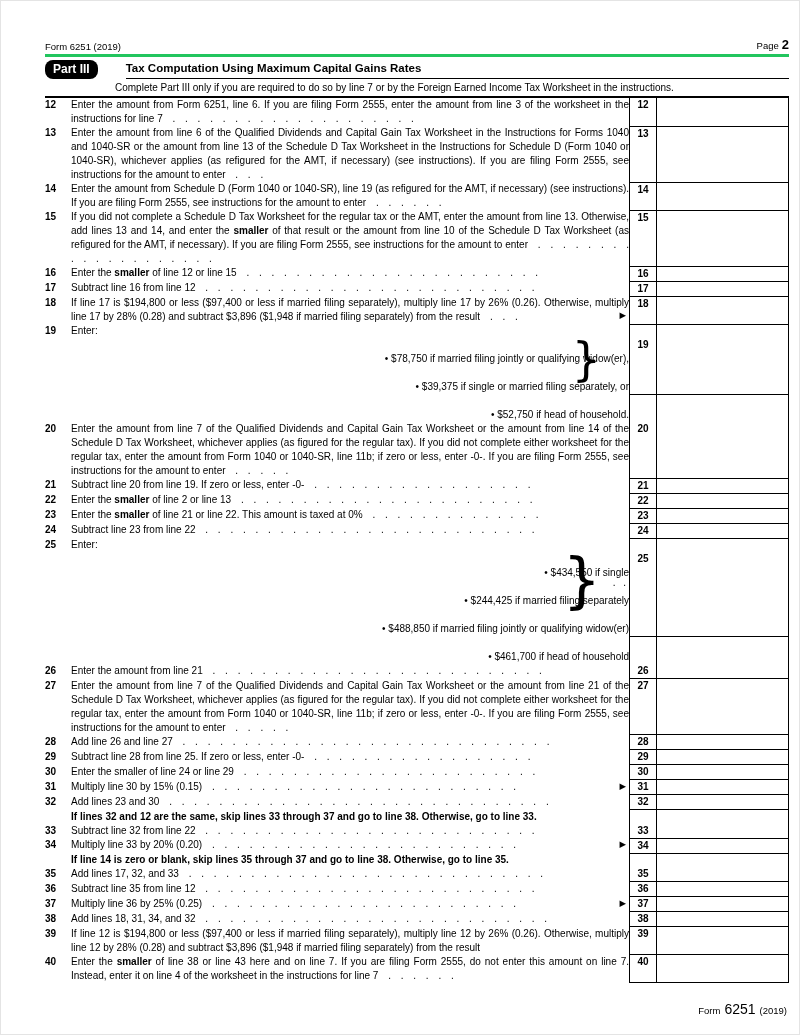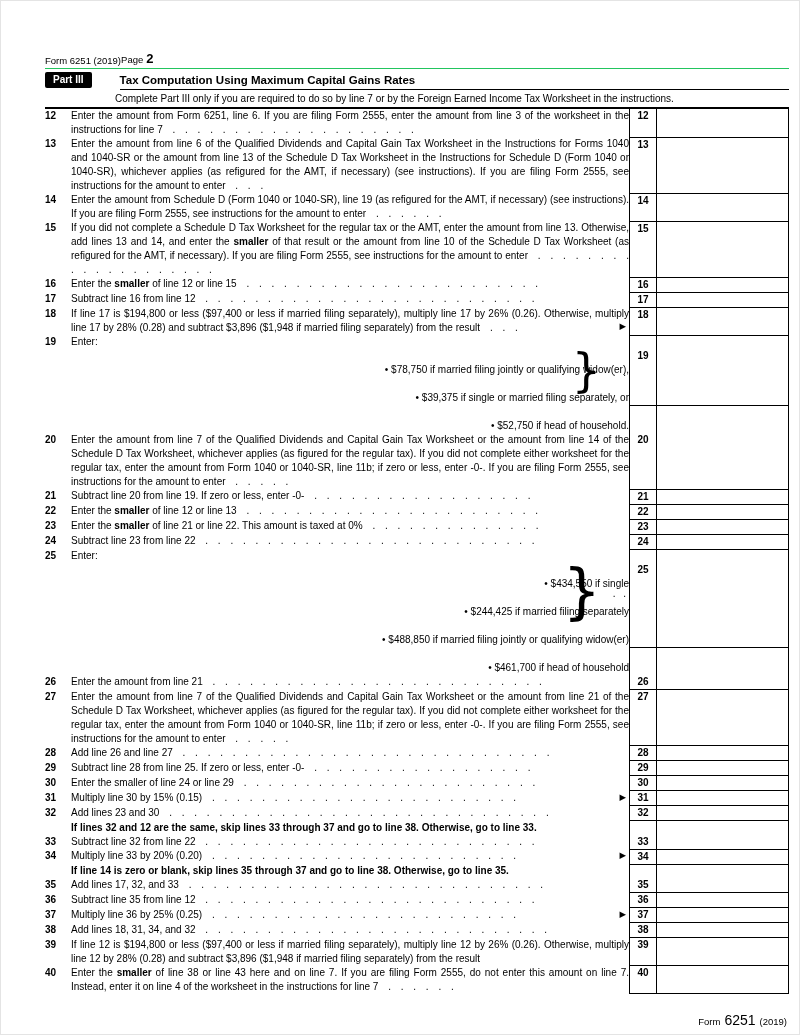--- a/index.html
+++ b/index.html
@@ -6,30 +6,30 @@
   html, body { margin: 0; padding: 0; background: #ffffff; }
   .page {
     width: 800px; height: 1035px;
     padding: 36px 10px 0 44px;
     font-family: "Liberation Sans", "DejaVu Sans", sans-serif;
     color: #000;
     border: 1px solid #e4e4e4;
     background: #fff;
   }
   .page-header {
-    display: flex; align-items: flex-end;
-    font-size: 9.5px; padding-bottom: 2px; border-bottom: 1px solid #22c55e; margin-top: 14px;
+    display: flex; justify-content: space-between; align-items: flex-end;
+    font-size: 9.5px; padding-bottom: 2px; border-bottom: 3px solid #22c55e;
   }
   .pg-word { font-size: 9.5px; }
   .pg-num { font-size: 13px; font-weight: bold; margin-left: 3px; }
   .part-block { border-bottom: 2.5px solid #000; padding-bottom: 3px; }
   .part-row1 { display: flex; margin-top: 3px; }
   .part-badge {
-    background: #000; color: #fff; font-weight: bold; font-size: 10px;
-    padding: 2px 8px 3px; border-radius: 2px; white-space: nowrap; align-self: flex-start;
+    background: #000; color: #fff; font-weight: bold; font-size: 12px;
+    padding: 2px 8px 3px; border-radius: 8px; white-space: nowrap; align-self: flex-start;
   }
   .part-title {
     flex: 1; margin-left: 28px; font-weight: bold; font-size: 11.5px;
     border-bottom: 1px solid #000; padding: 2px 0 3px;
   }
   .part-subtitle { font-size: 10px; padding: 3px 0 0 70px; }
   .form-table { width: 100%; border-collapse: collapse; table-layout: fixed; font-size: 10px; line-height: 14px; }
   .form-table td { padding: 0; vertical-align: top; }
   .c-no { font-weight: bold; padding-top: 2px; }
   .c-text { text-align: justify; padding: 2px 6px 0 0; position: relative; }
@@ -150,21 +150,21 @@
           <td class="c-amount"></td>
         </tr>
         <tr class="entry">
           <td class="c-no">21</td>
           <td class="c-text"><span>Subtract line 20 from line 19. If zero or less, enter -0-</span><span class="dots"> . . . . . . . . . . . . . . . . . .</span></td>
           <td class="c-boxno">21</td>
           <td class="c-amount"></td>
         </tr>
         <tr class="entry">
           <td class="c-no">22</td>
-          <td class="c-text"><span>Enter the </span><span class="b">smaller</span><span> of line 12 or line 13</span><span class="dots"> . . . . . . . . . . . . . . . . . . . . . . . .</span></td>
+          <td class="c-text"><span>Enter the </span><span class="b">smaller</span><span> of line 2 or line 13</span><span class="dots"> . . . . . . . . . . . . . . . . . . . . . . . .</span></td>
           <td class="c-boxno">22</td>
           <td class="c-amount"></td>
         </tr>
         <tr class="entry">
           <td class="c-no">23</td>
           <td class="c-text"><span>Enter the </span><span class="b">smaller</span><span> of line 21 or line 22. This amount is taxed at 0%</span><span class="dots"> . . . . . . . . . . . . . .</span></td>
           <td class="c-boxno">23</td>
           <td class="c-amount"></td>
         </tr>
         <tr class="entry">

